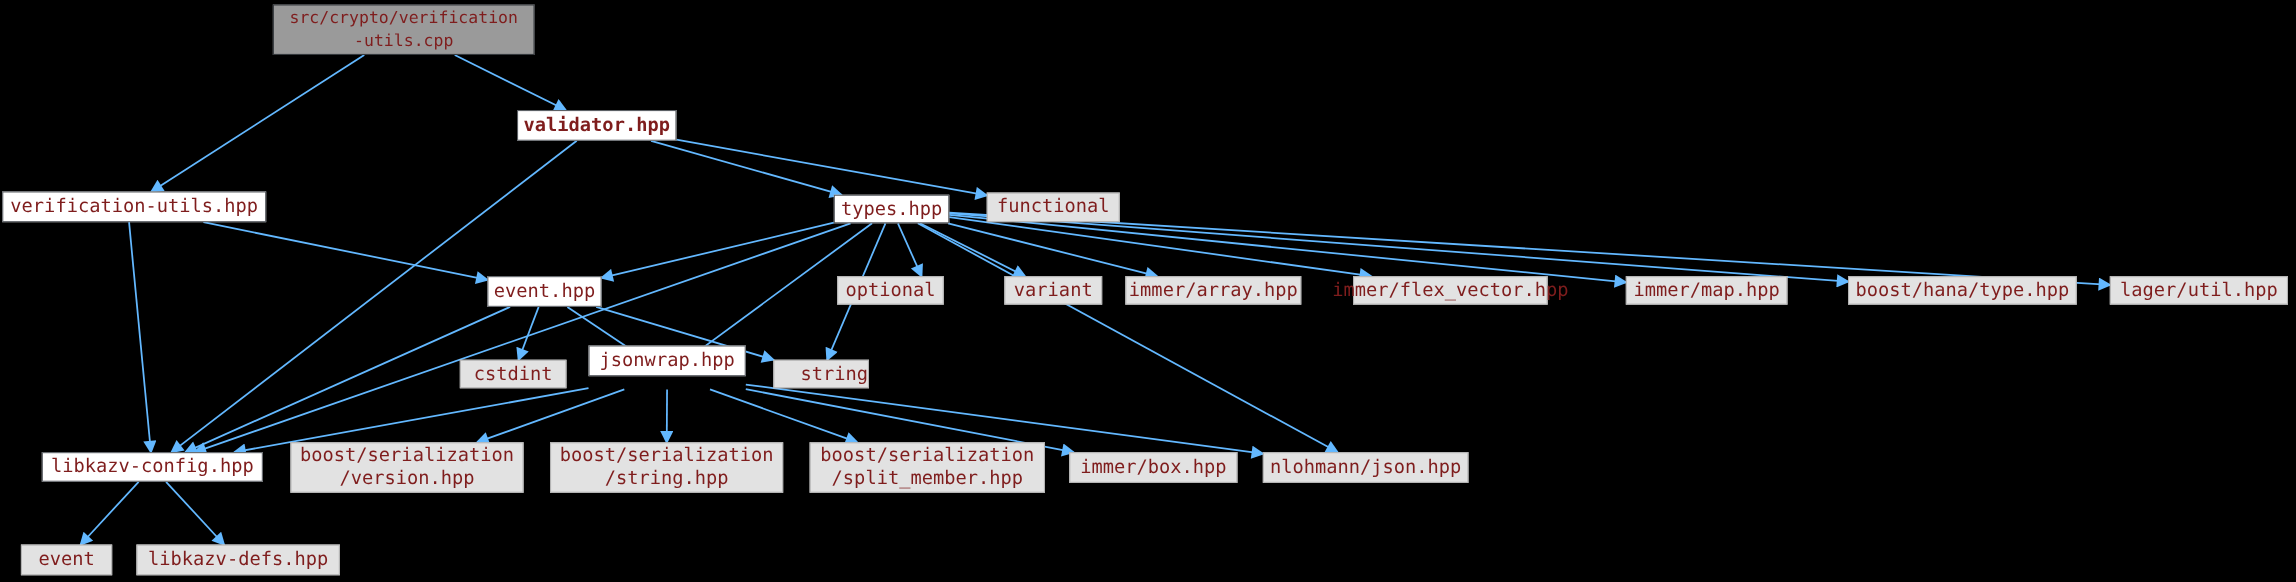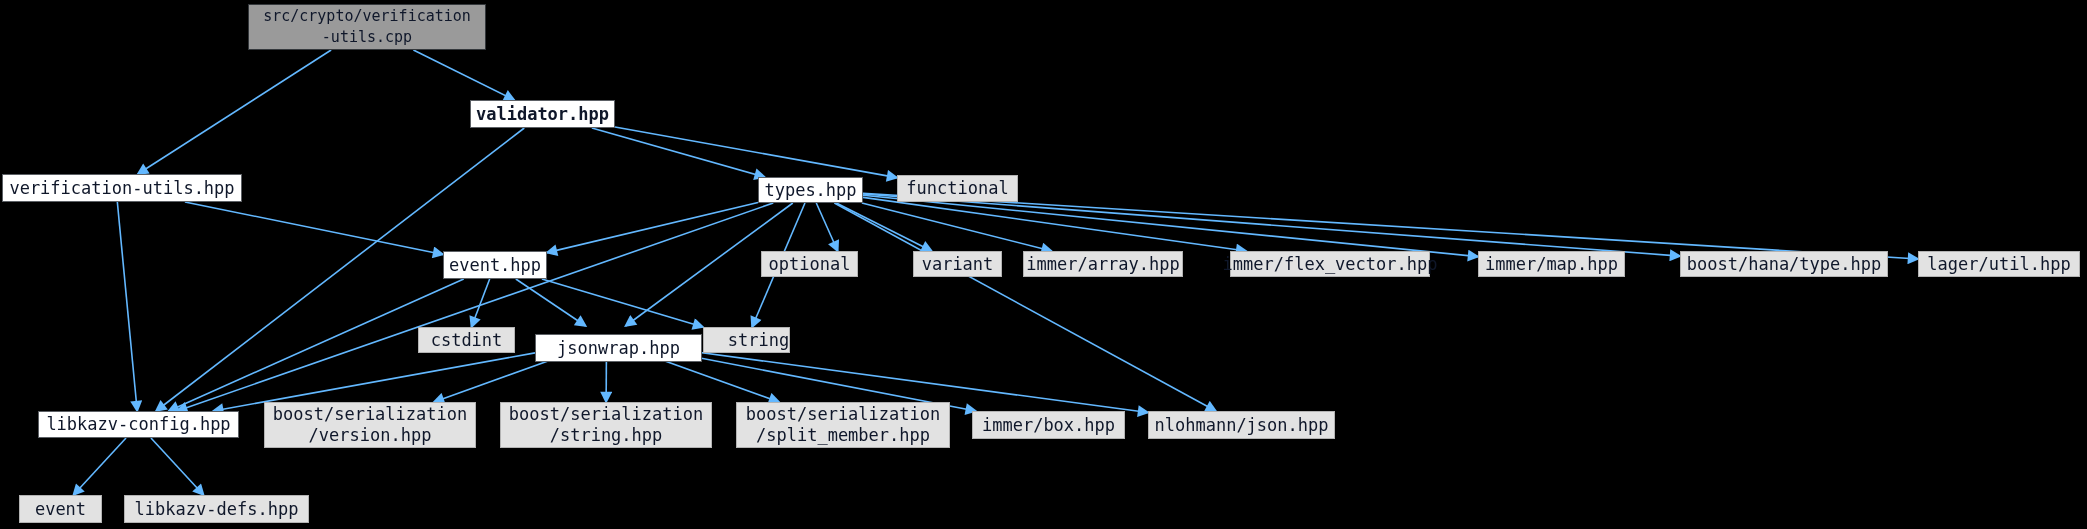--- a/index.html
+++ b/index.html
@@ -21,21 +21,21 @@
     position: absolute;
     z-index: 2;
     display: flex;
     align-items: center;
     justify-content: center;
     box-sizing: border-box;
     font-size: 17px;
     line-height: 21px;
     white-space: pre;
     text-align: center;
-    color: #0f172a;
+    color: #7f1d1d;
   }
   .node.internal {
     background: #ffffff;
     border: 1.5px solid #5c6065;
     cursor: pointer;
   }
   .node.external {
     background: #e2e2e2;
     border: 1.5px solid #b3b3b3;
   }
@@ -93,26 +93,26 @@
       <div class="node source" style="left: 248px; top: 4px; width: 238px; height: 46px;">src/crypto/verification
 -utils.cpp</div>
       <div class="node internal" style="left: 470px; top: 100px; width: 145px; height: 28px; font-weight: bold;">validator.hpp</div>
       <div class="node internal" style="left: 2px; top: 174px; width: 240px; height: 28px;">verification-utils.hpp</div>
       <div class="node internal" style="left: 758px; top: 177px; width: 105px; height: 26px;">types.hpp</div>
       <div class="node external" style="left: 897px; top: 175px; width: 121px; height: 27px;">functional</div>
       <div class="node internal" style="left: 443px; top: 251px; width: 104px; height: 28px;">event.hpp</div>
       <div class="node external" style="left: 761px; top: 251px; width: 97px; height: 26px;">optional</div>
       <div class="node external" style="left: 913px; top: 251px; width: 89px; height: 26px;">variant</div>
       <div class="node external" style="left: 1023px; top: 251px; width: 160px; height: 26px;">immer/array.hpp</div>
-      <div class="node external" style="left: 1230px; top: 251px; width: 200px; height: 26px;">immer/flex_vector.hpp</div>
+      <div class="node external" style="left: 1230px; top: 251px; width: 177px; height: 26px;">immer/flex_vector.hpp</div>
       <div class="node external" style="left: 1478px; top: 251px; width: 147px; height: 26px;">immer/map.hpp</div>
       <div class="node external" style="left: 1680px; top: 251px; width: 208px; height: 26px;">boost/hana/type.hpp</div>
       <div class="node external" style="left: 1918px; top: 251px; width: 162px; height: 26px;">lager/util.hpp</div>
       <div class="node external" style="left: 418px; top: 327px; width: 97px; height: 26px;">cstdint</div>
-      <div class="node internal" style="left: 535px; top: 334px; width: 167px; height: 28px;">jsonwrap.hpp</div>
+      <div class="node internal" style="left: 535px; top: 314px; width: 143px; height: 28px;">jsonwrap.hpp</div>
       <div class="node external" style="left: 703px; top: 327px; width: 87px; height: 26px; padding-left: 24px;">string</div>
       <div class="node internal" style="left: 38px; top: 411px; width: 201px; height: 27px;">libkazv-config.hpp</div>
       <div class="node external" style="left: 264px; top: 402px; width: 212px; height: 46px;">boost/serialization
 /version.hpp</div>
       <div class="node external" style="left: 500px; top: 402px; width: 212px; height: 46px;">boost/serialization
 /string.hpp</div>
       <div class="node external" style="left: 736px; top: 402px; width: 214px; height: 46px;">boost/serialization
 /split_member.hpp</div>
       <div class="node external" style="left: 972px; top: 411px; width: 153px; height: 28px;">immer/box.hpp</div>
       <div class="node external" style="left: 1148px; top: 411px; width: 187px; height: 28px;">nlohmann/json.hpp</div>

